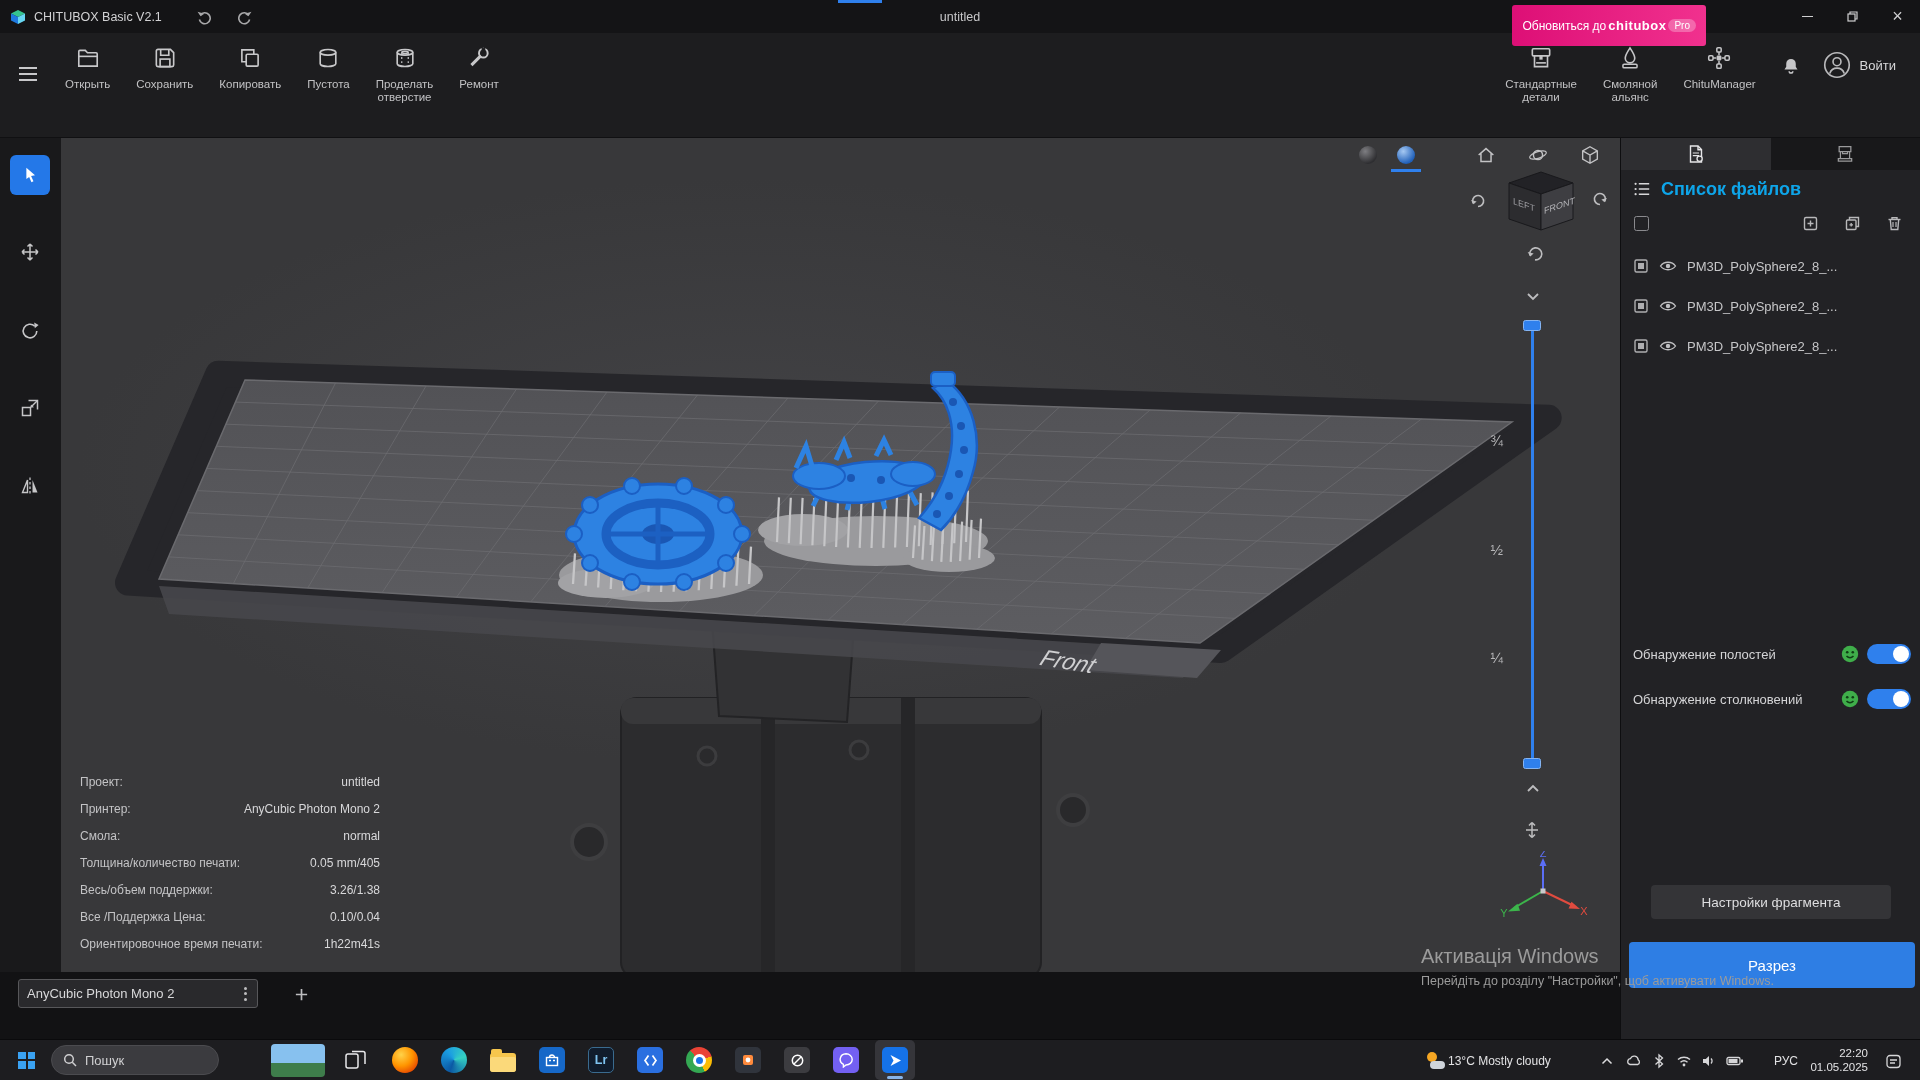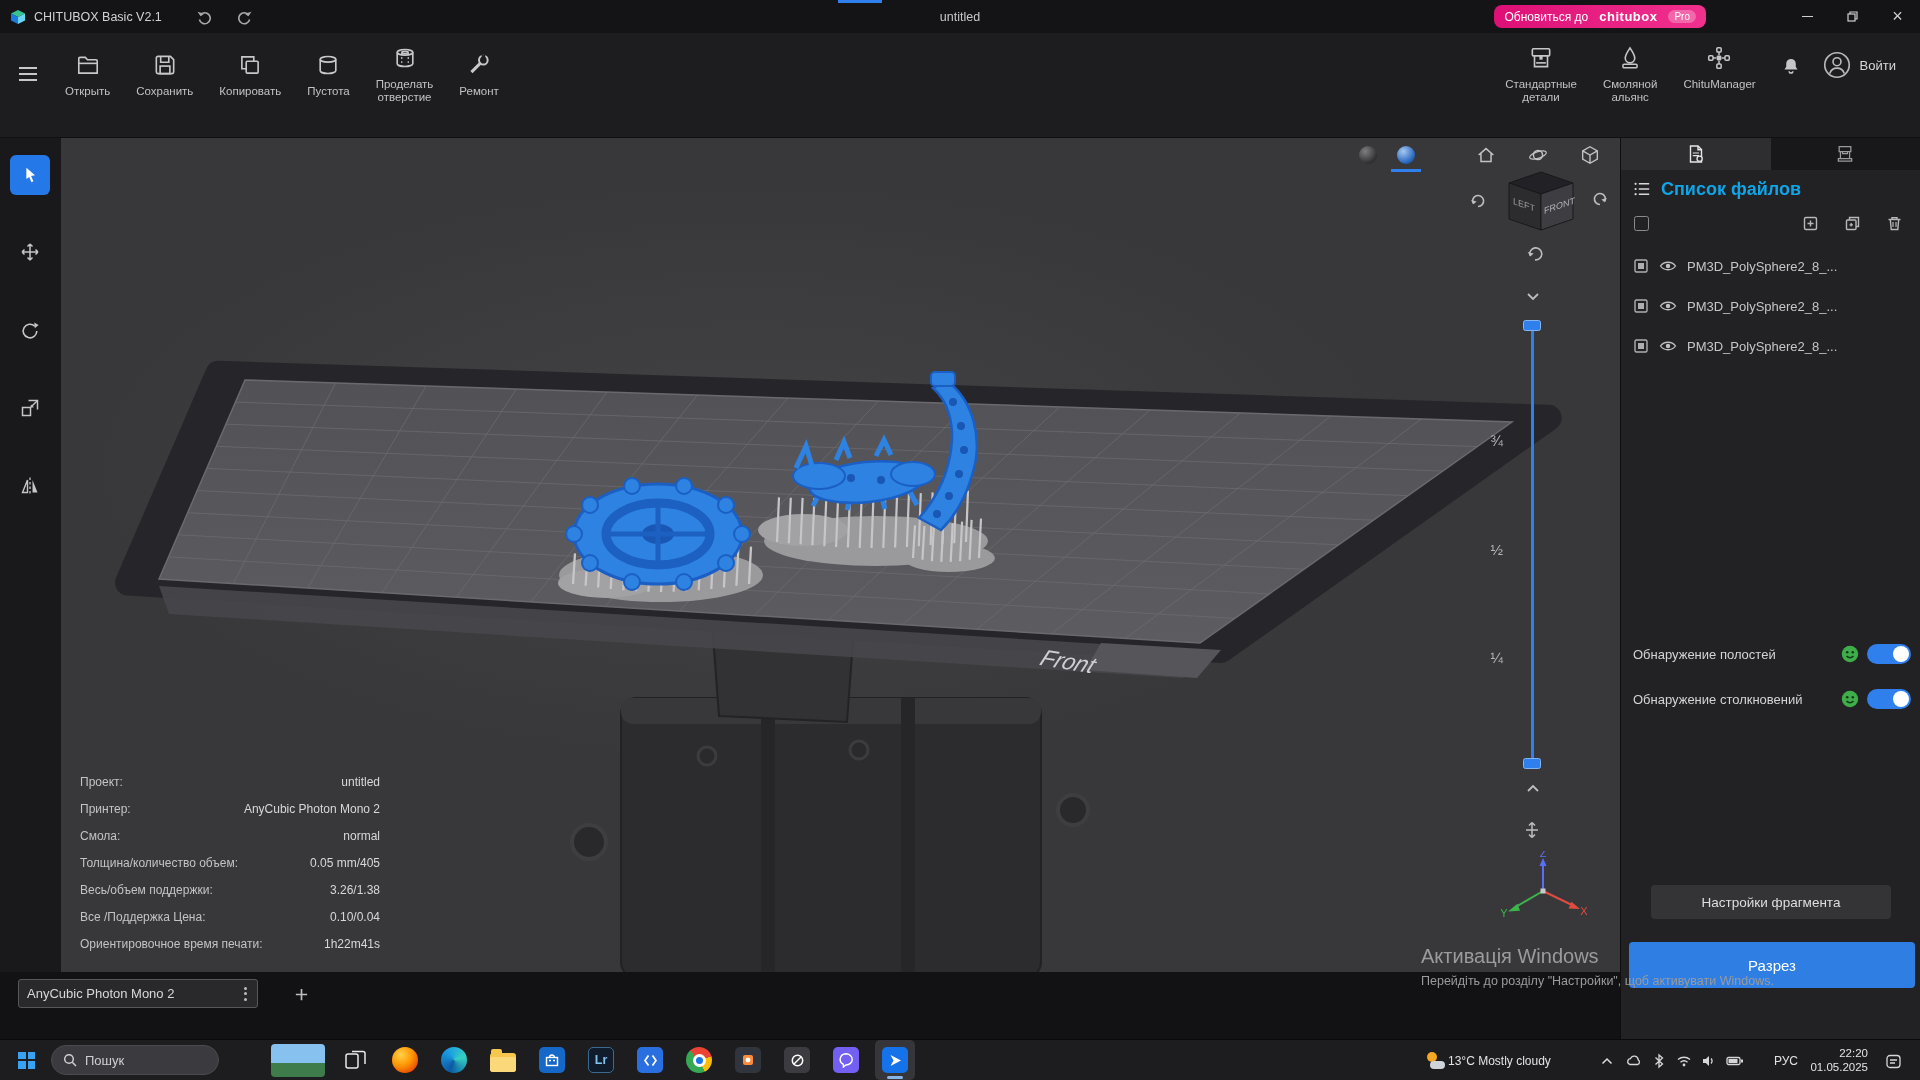--- a/index.html
+++ b/index.html
@@ -74,21 +74,21 @@
     <svg width="17" height="17" viewBox="0 0 18 18">
         <g transform="translate(18,0) scale(-1,1)">
           <path d="M4.5,7.5 A5.8,5.8 0 1 1 3.6,12.2" fill="none" stroke="#a8a8aa" stroke-width="1.7"></path>
           <path d="M1.6,4 L4.9,8.8 L8.8,6.1 Z" fill="#a8a8aa"></path>
         </g>
       </svg>
   </div>
   <span class="abs" style="left:0;right:0;text-align:center;font-size:12.5px;color:#c8c8ca;pointer-events:none">untitled</span>
   <div class="abs" style="left:838px;top:0;width:44px;height:3px;background:#2f80ed"></div>
 
-  <div class="abs flex" style="right:214px;top:5px;height:23px;padding:0 10px;gap:11px;border-radius:8px;background:linear-gradient(90deg,#dd0f76,#f1318e);cursor:pointer">
+  <div class="abs flex" style="right:214px;top:5px;height:41px;padding:0 10px;gap:2px;border-radius:3px;background:linear-gradient(90deg,#dd0f76,#f1318e);cursor:pointer">
     <span style="font-size:12px;color:#fff">Обновиться до</span>
     <span style="font-size:13px;color:#fff;font-weight:bold;letter-spacing:.5px">chitubox</span>
     <span style="font-size:10px;color:#fff;background:rgba(255,255,255,.28);border-radius:7px;padding:1px 6px">Pro</span>
   </div>
   <div class="abs flex" style="right:0;top:0">
     <div class="icon-btn winbtn">
         <span style="display:block;width:11px;height:1.5px;background:#cfcfd1"></span>
       </div>
     <div class="icon-btn winbtn">
       <svg width="11" height="11" viewBox="0 0 11 11">
@@ -102,21 +102,21 @@
   </div>
 </div>
 
 <div id="toolbar" class="abs">
   <div class="icon-btn abs" style="left:10px;top:26px;width:36px;height:30px">
     <svg width="20" height="16" viewBox="0 0 20 16">
         <path d="M1,2 H19 M1,8 H19 M1,14 H19" stroke="#c8c8ca" stroke-width="1.8"></path>
       </svg>
   </div>
 
-  <div class="flex" style="margin-left:52px;align-items:center">
+  <div class="flex" style="margin-left:52px;align-items:flex-start">
     <div class="tb-item">
       <svg width="26" height="26" viewBox="0 0 24 24">
           <path d="M3.5,19.5 V6 a1,1 0 0 1 1,-1 h5 l2,2.2 h8 a1,1 0 0 1 1,1 V19.5 Z" fill="none" stroke="#c8c8ca" stroke-width="1.5"></path>
           <path d="M3.5,10.5 H20.5" stroke="#c8c8ca" stroke-width="1.5"></path>
         </svg>
       <div class="tb-label">
           <span>Открыть</span>
           <span></span>
         </div>
     </div>
@@ -440,21 +440,21 @@
       </div>
     <div class="stat-row">
         <span class="lab">Принтер:</span>
         <span class="val">AnyCubic Photon Mono 2</span>
       </div>
     <div class="stat-row">
         <span class="lab">Смола:</span>
         <span class="val">normal</span>
       </div>
     <div class="stat-row">
-        <span class="lab">Толщина/количество объем:</span>
+        <span class="lab">Толщина/количество печати:</span>
         <span class="val">0.05 mm/405</span>
       </div>
     <div class="stat-row">
         <span class="lab">Весь/объем поддержки:</span>
         <span class="val">3.26/1.38</span>
       </div>
     <div class="stat-row">
         <span class="lab">Все /Поддержка Цена:</span>
         <span class="val">0.10/0.04</span>
       </div>

